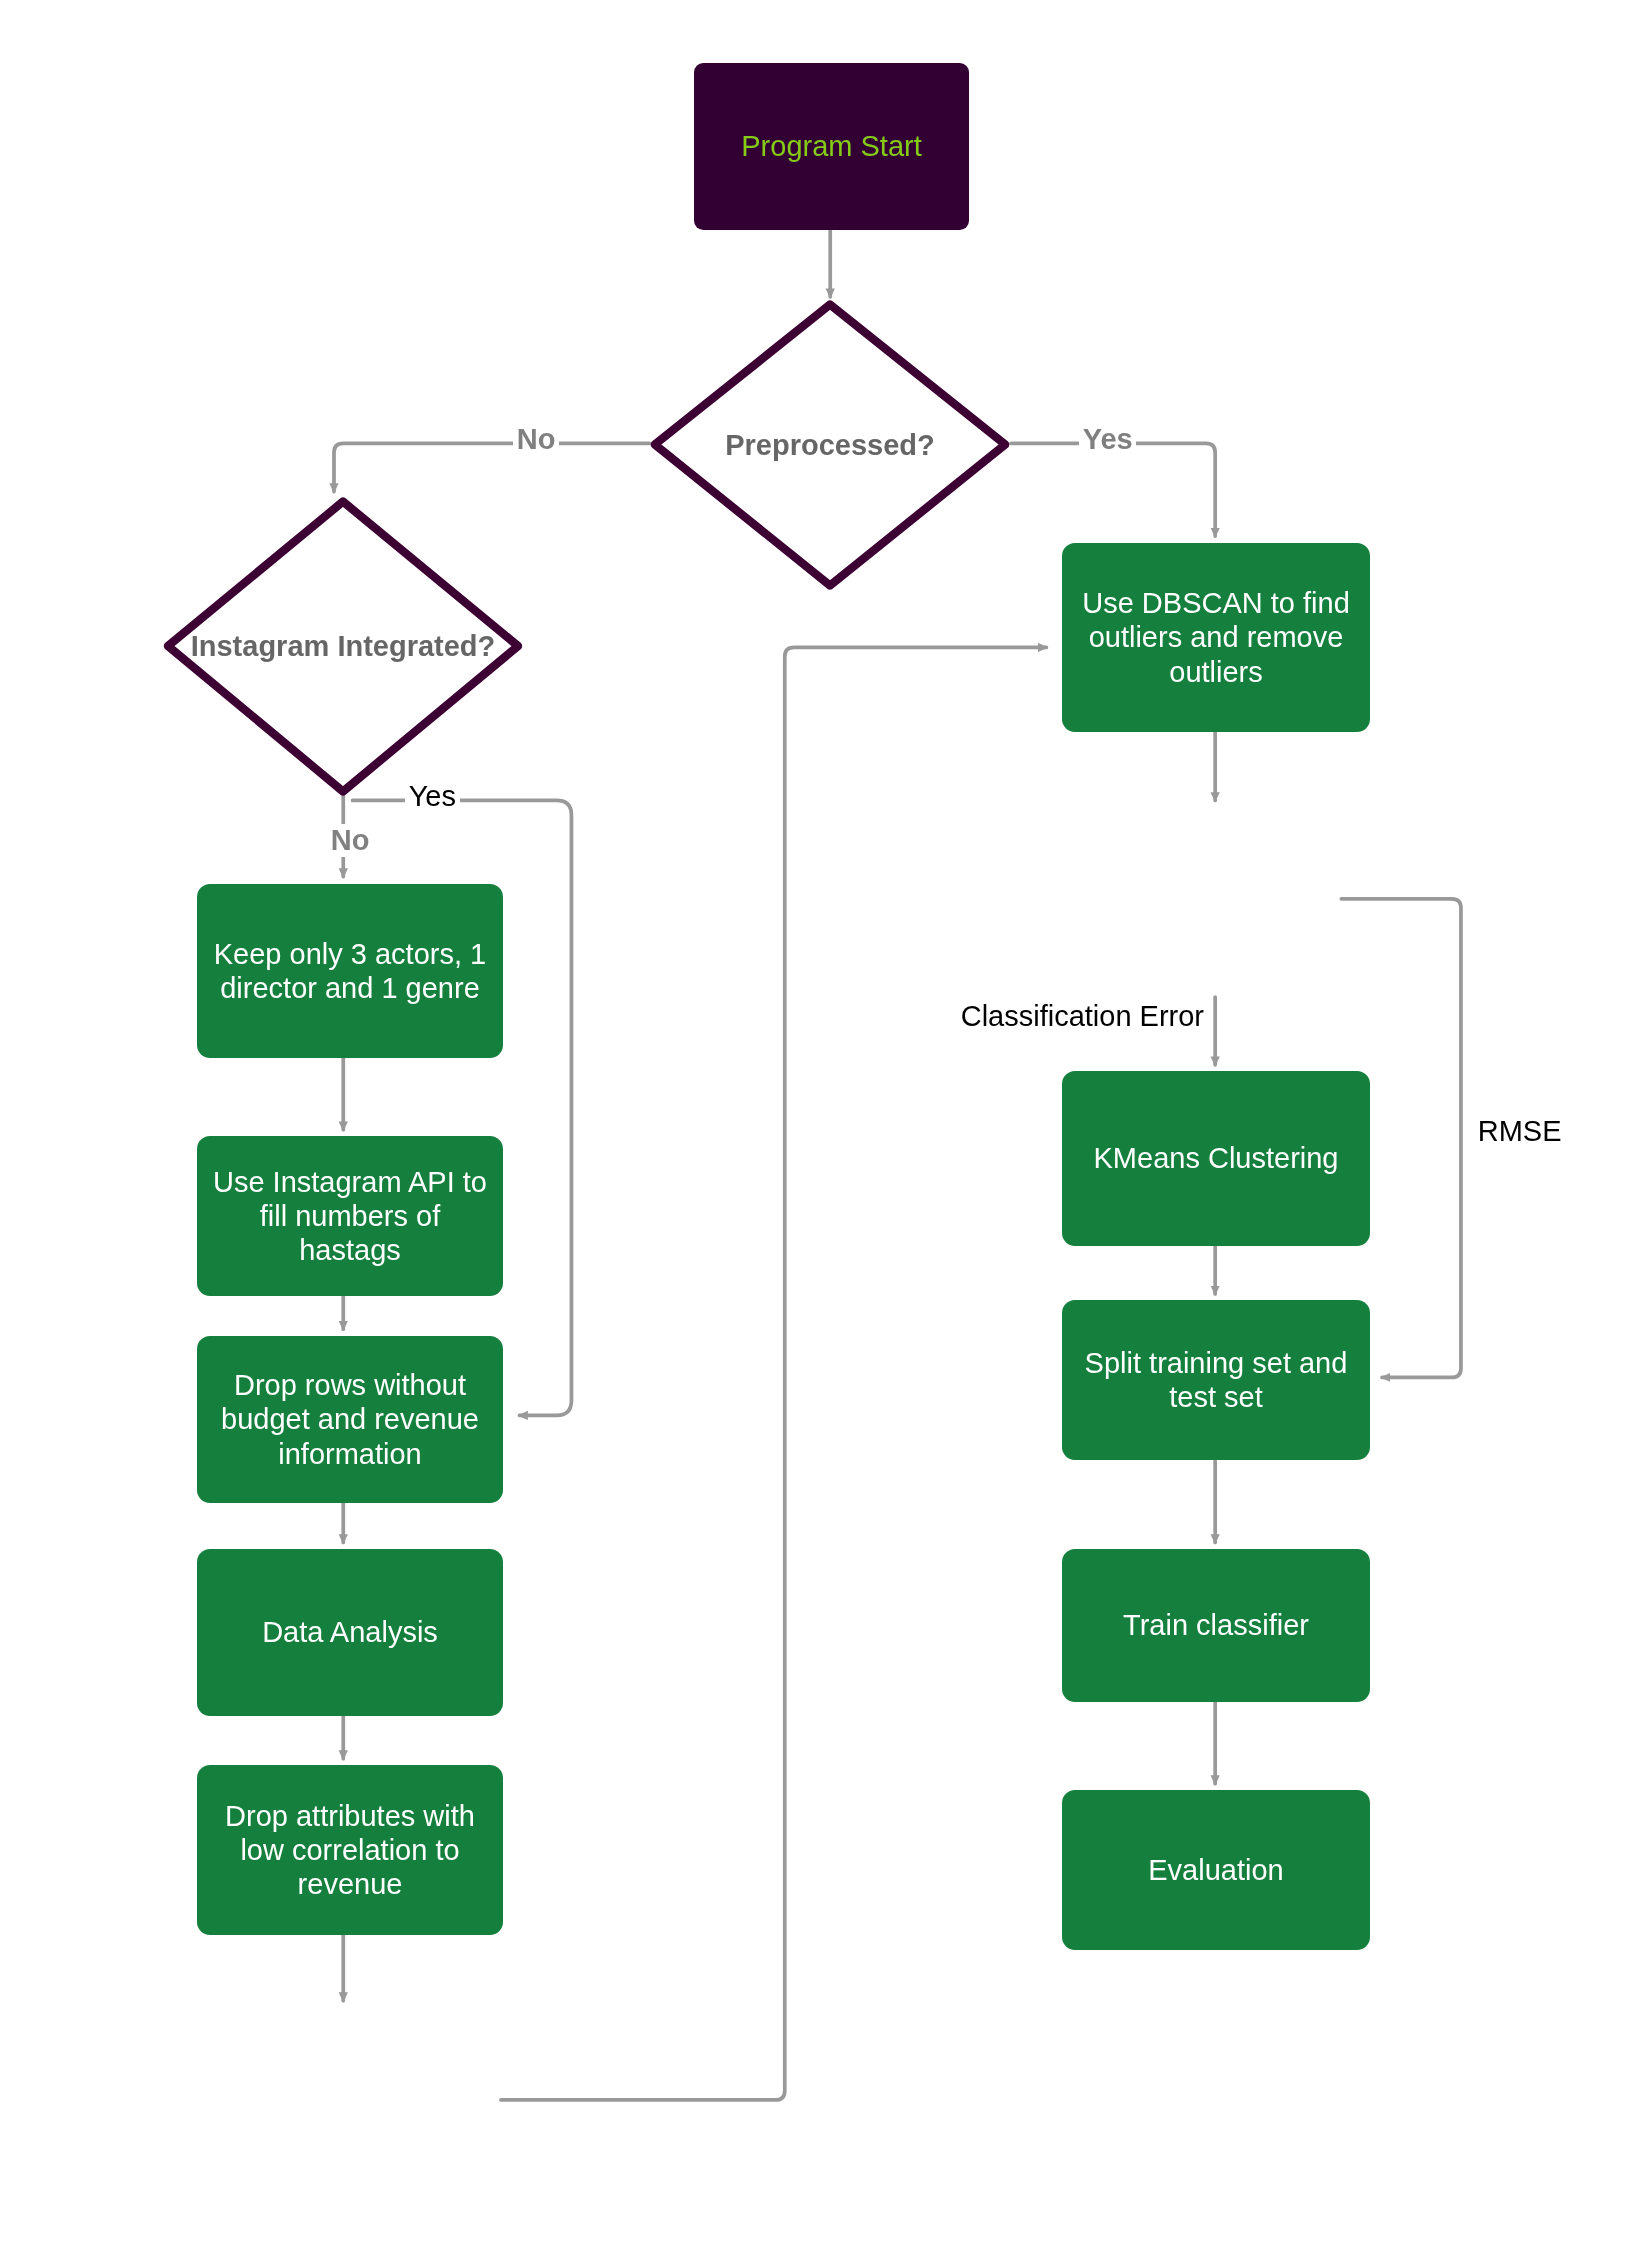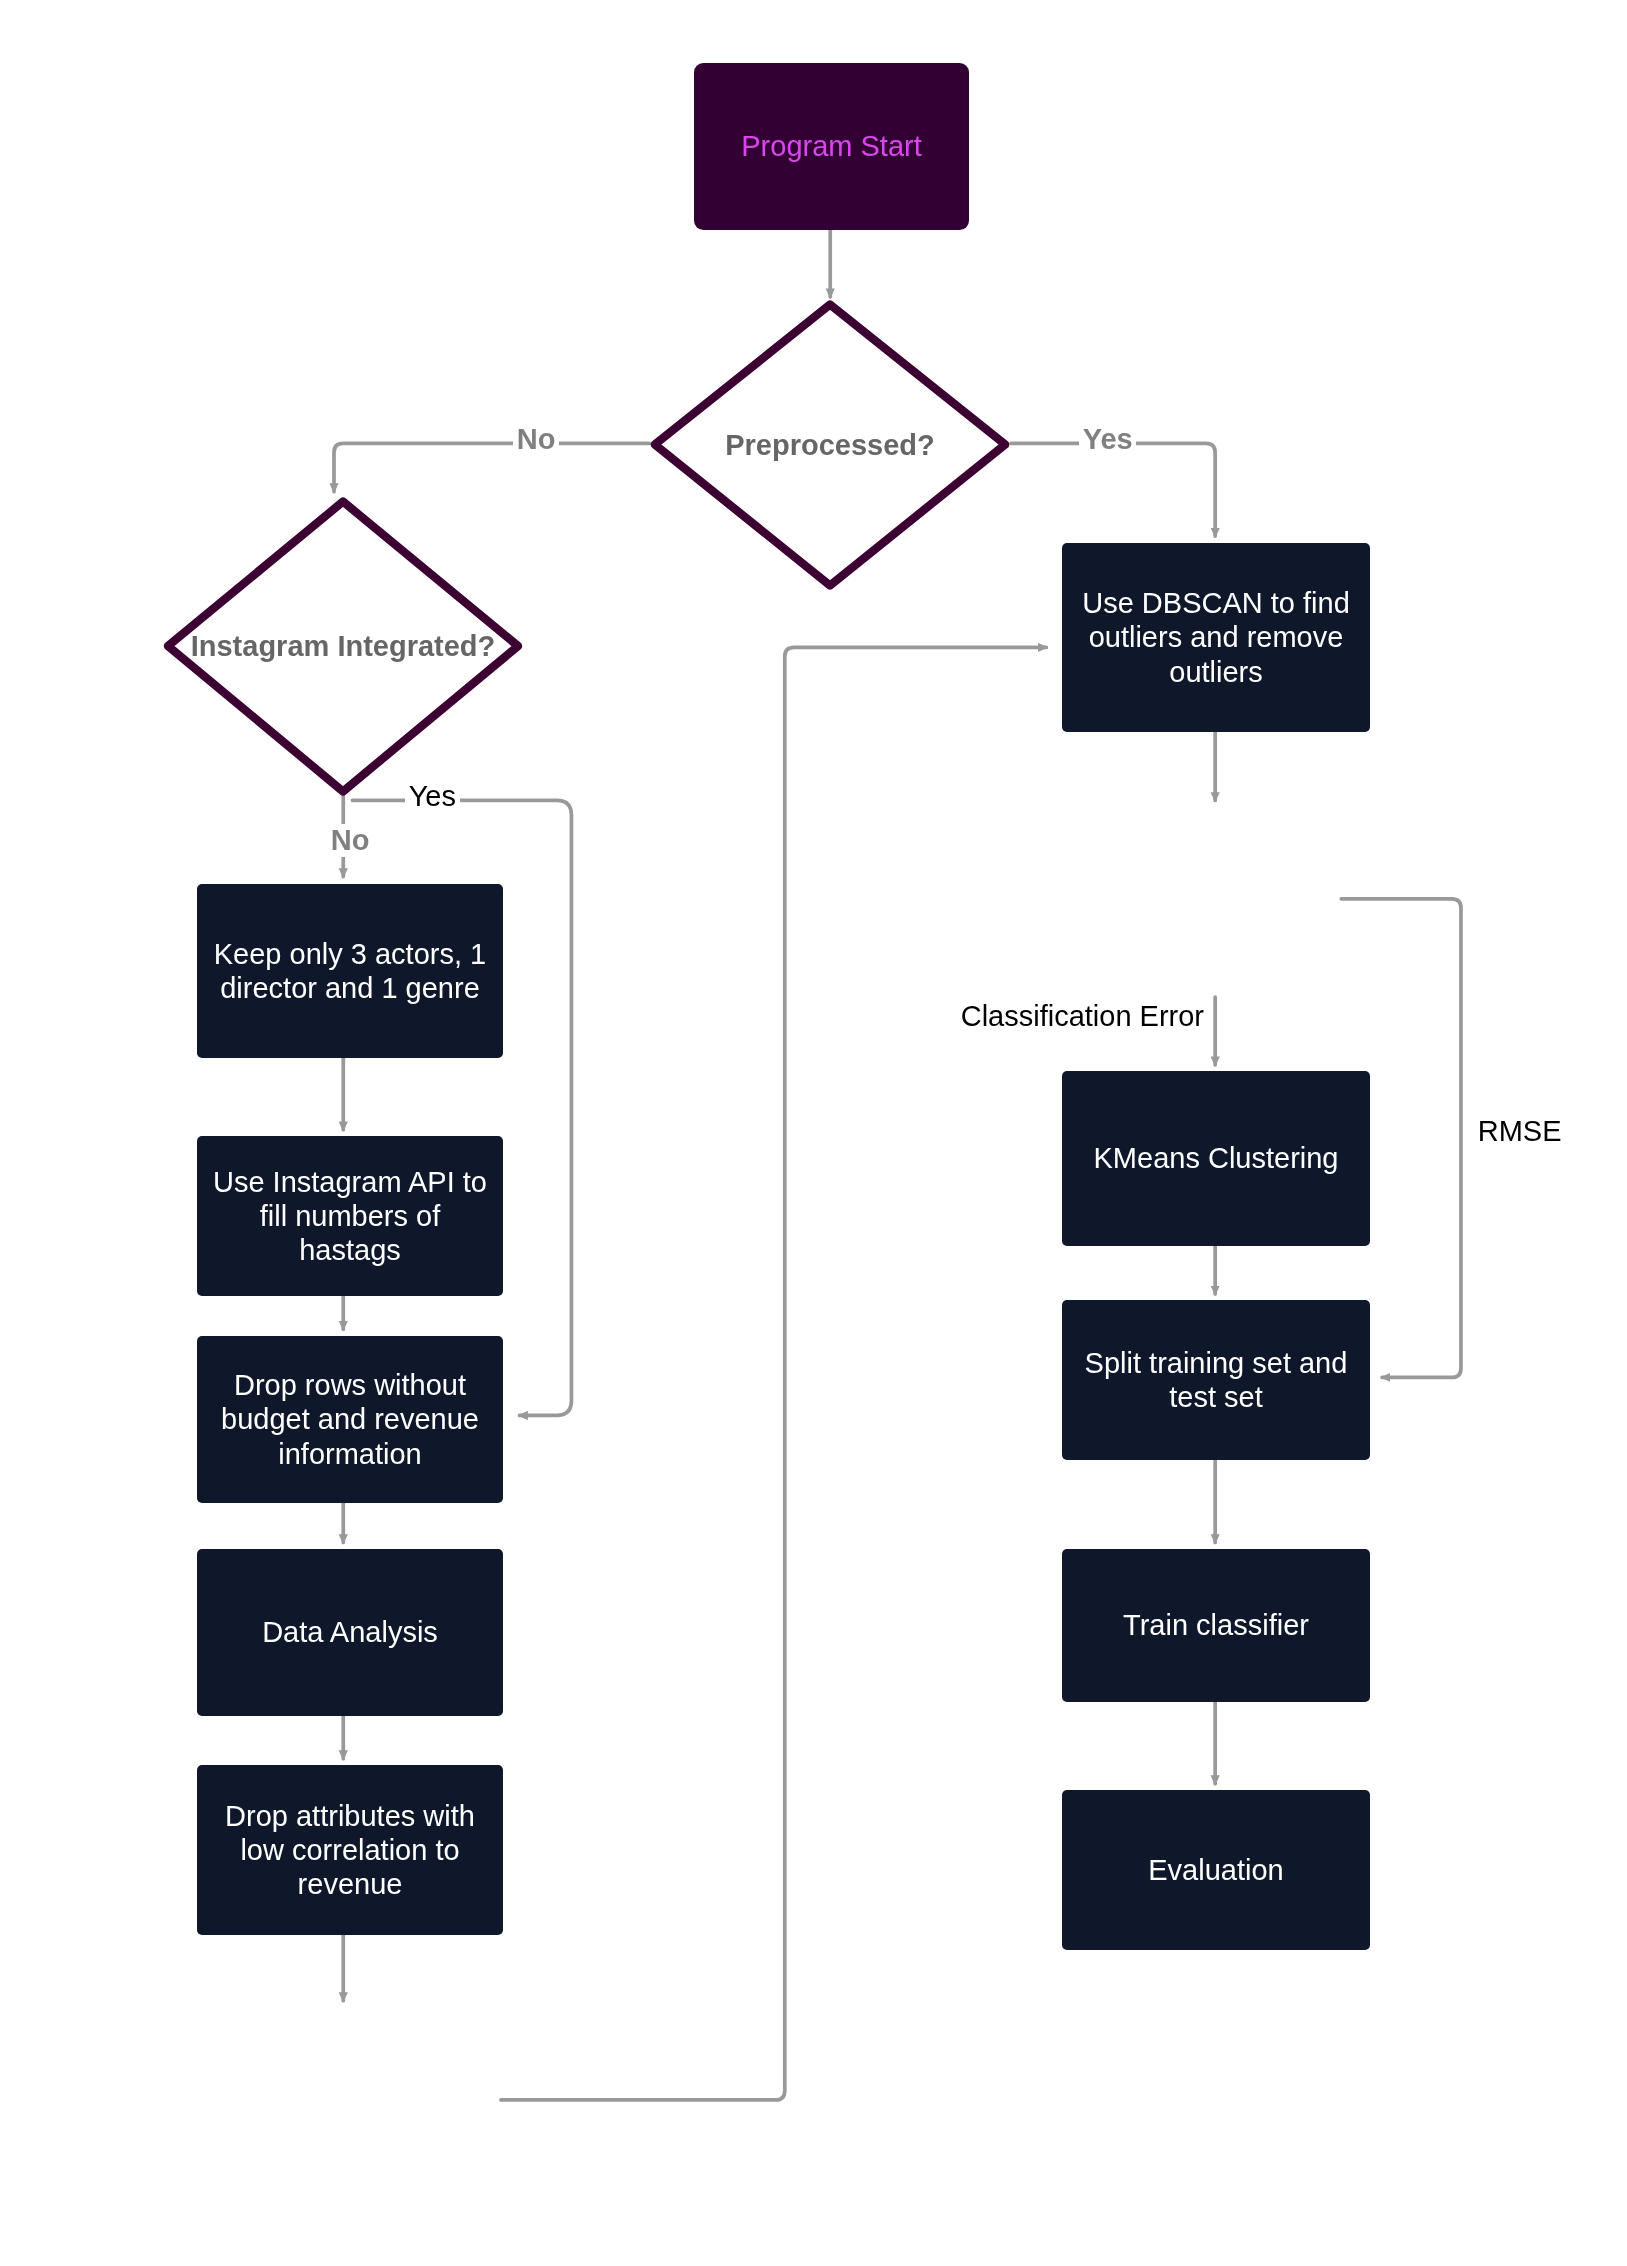--- a/index.html
+++ b/index.html
@@ -26,31 +26,31 @@
   }
   .node {
     position: absolute;
     box-sizing: border-box;
     display: flex;
     align-items: center;
     justify-content: center;
     text-align: center;
   }
   .proc {
-    background: #0f172a;
-    border-radius: 5px;
+    background: #15803d;
+    border-radius: 13px;
     color: #ffffff;
     font-size: 29px;
     line-height: 1.18;
     padding: 3.7px 11px;
   }
   .start {
     background: #330033;
     border-radius: 9.3px;
-    color: #d946ef;
+    color: #84cc16;
     font-size: 29px;
     line-height: 1.18;
   }
   .decision-wrap {
     position: absolute;
   }
   .decision-wrap svg {
     position: absolute;
     left: 0; top: 0;
   }

